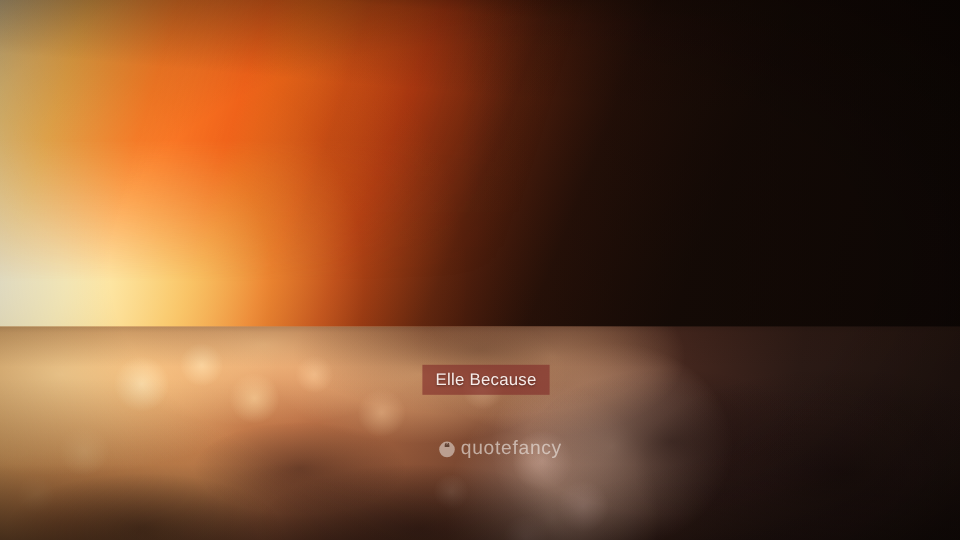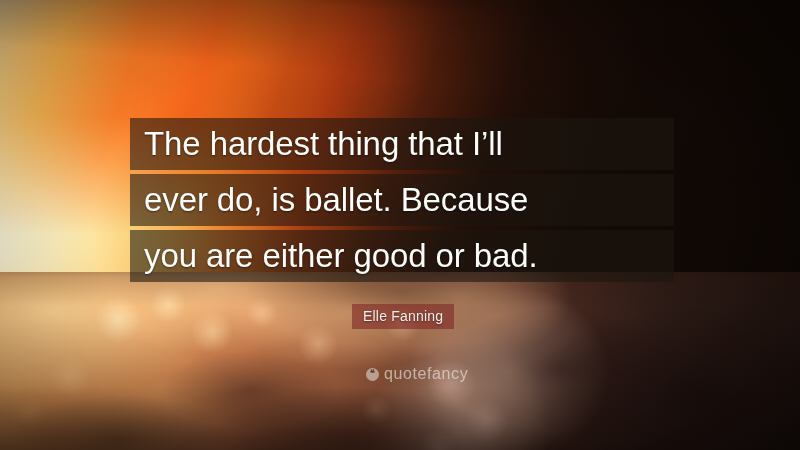--- a/index.html
+++ b/index.html
@@ -210,27 +210,22 @@
   <div class="cloud-sea">
     <div class="bed"></div>
     <div class="puffs"></div>
     <div class="shadows"></div>
     <div class="top-blend"></div>
   </div>
 
   <div class="layer bottom-shade"></div>
   <div class="layer vignette"></div>
 
-  <div class="quote">
-    <span class="qline">The hardest thing that I’ll</span>
-    <span class="qline">ever do, is ballet. Because</span>
-    <span class="qline">you are either good or bad.</span>
-  </div>
-
-  <div class="author">Elle Fanning</div>
+
+  <div class="author">Elle Because</div>
 
   <div class="watermark">
     <span class="wm-badge">
       <span>❝</span>
     </span>
     <span class="wm-text">quotefancy</span>
   </div>
 
 </div>
 

